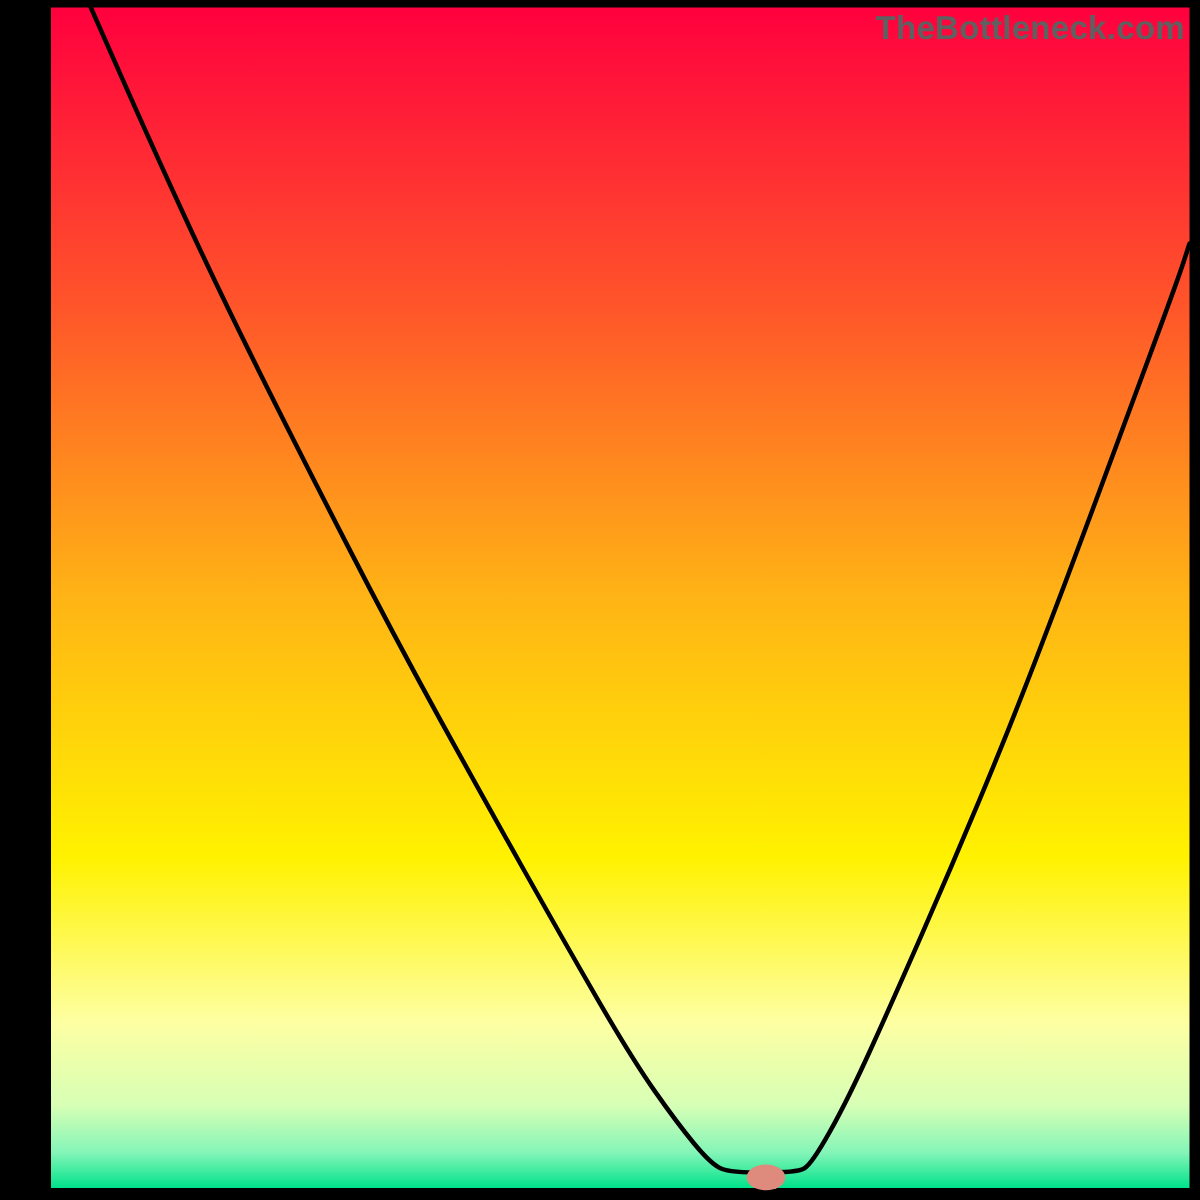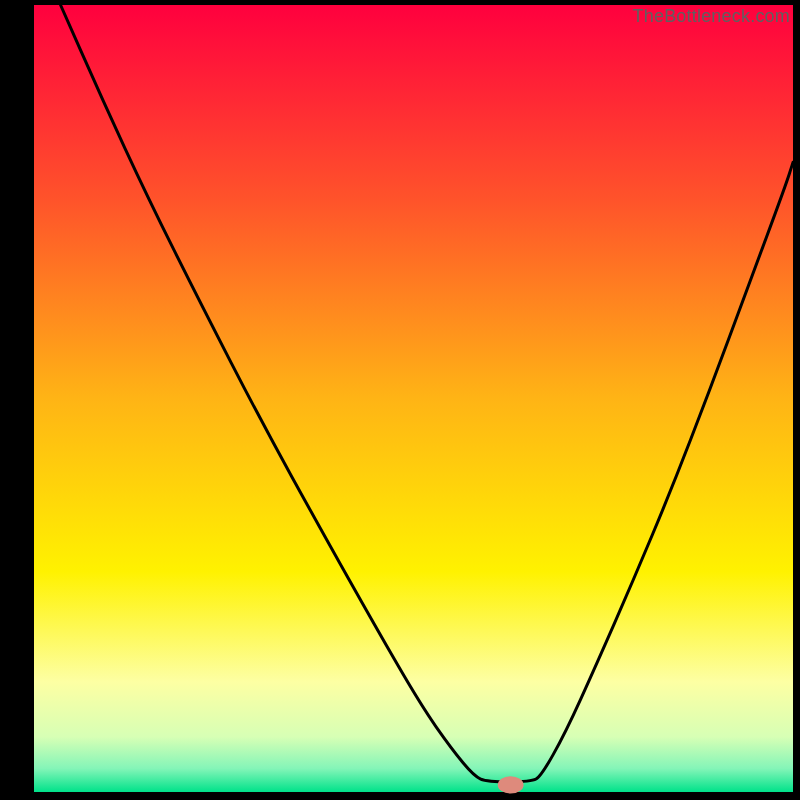--- a/index.html
+++ b/index.html
@@ -19,22 +19,22 @@
   svg {
     position: absolute;
     top: 0;
     left: 0;
   }
   .watermark {
     position: absolute;
     top: 6px;
     right: 10px;
     font-family: Arial, Helvetica, sans-serif;
-    font-size: 18px;
-    font-weight: 400;
+    font-size: 22px;
+    font-weight: 700;
     color: #606060;
     letter-spacing: 0.2px;
   }
 </style>
 </head>
 <body>
 
 <div class="stage">
   <svg id="svg" width="800" height="800" viewBox="0 0 800 800">
       <defs>

